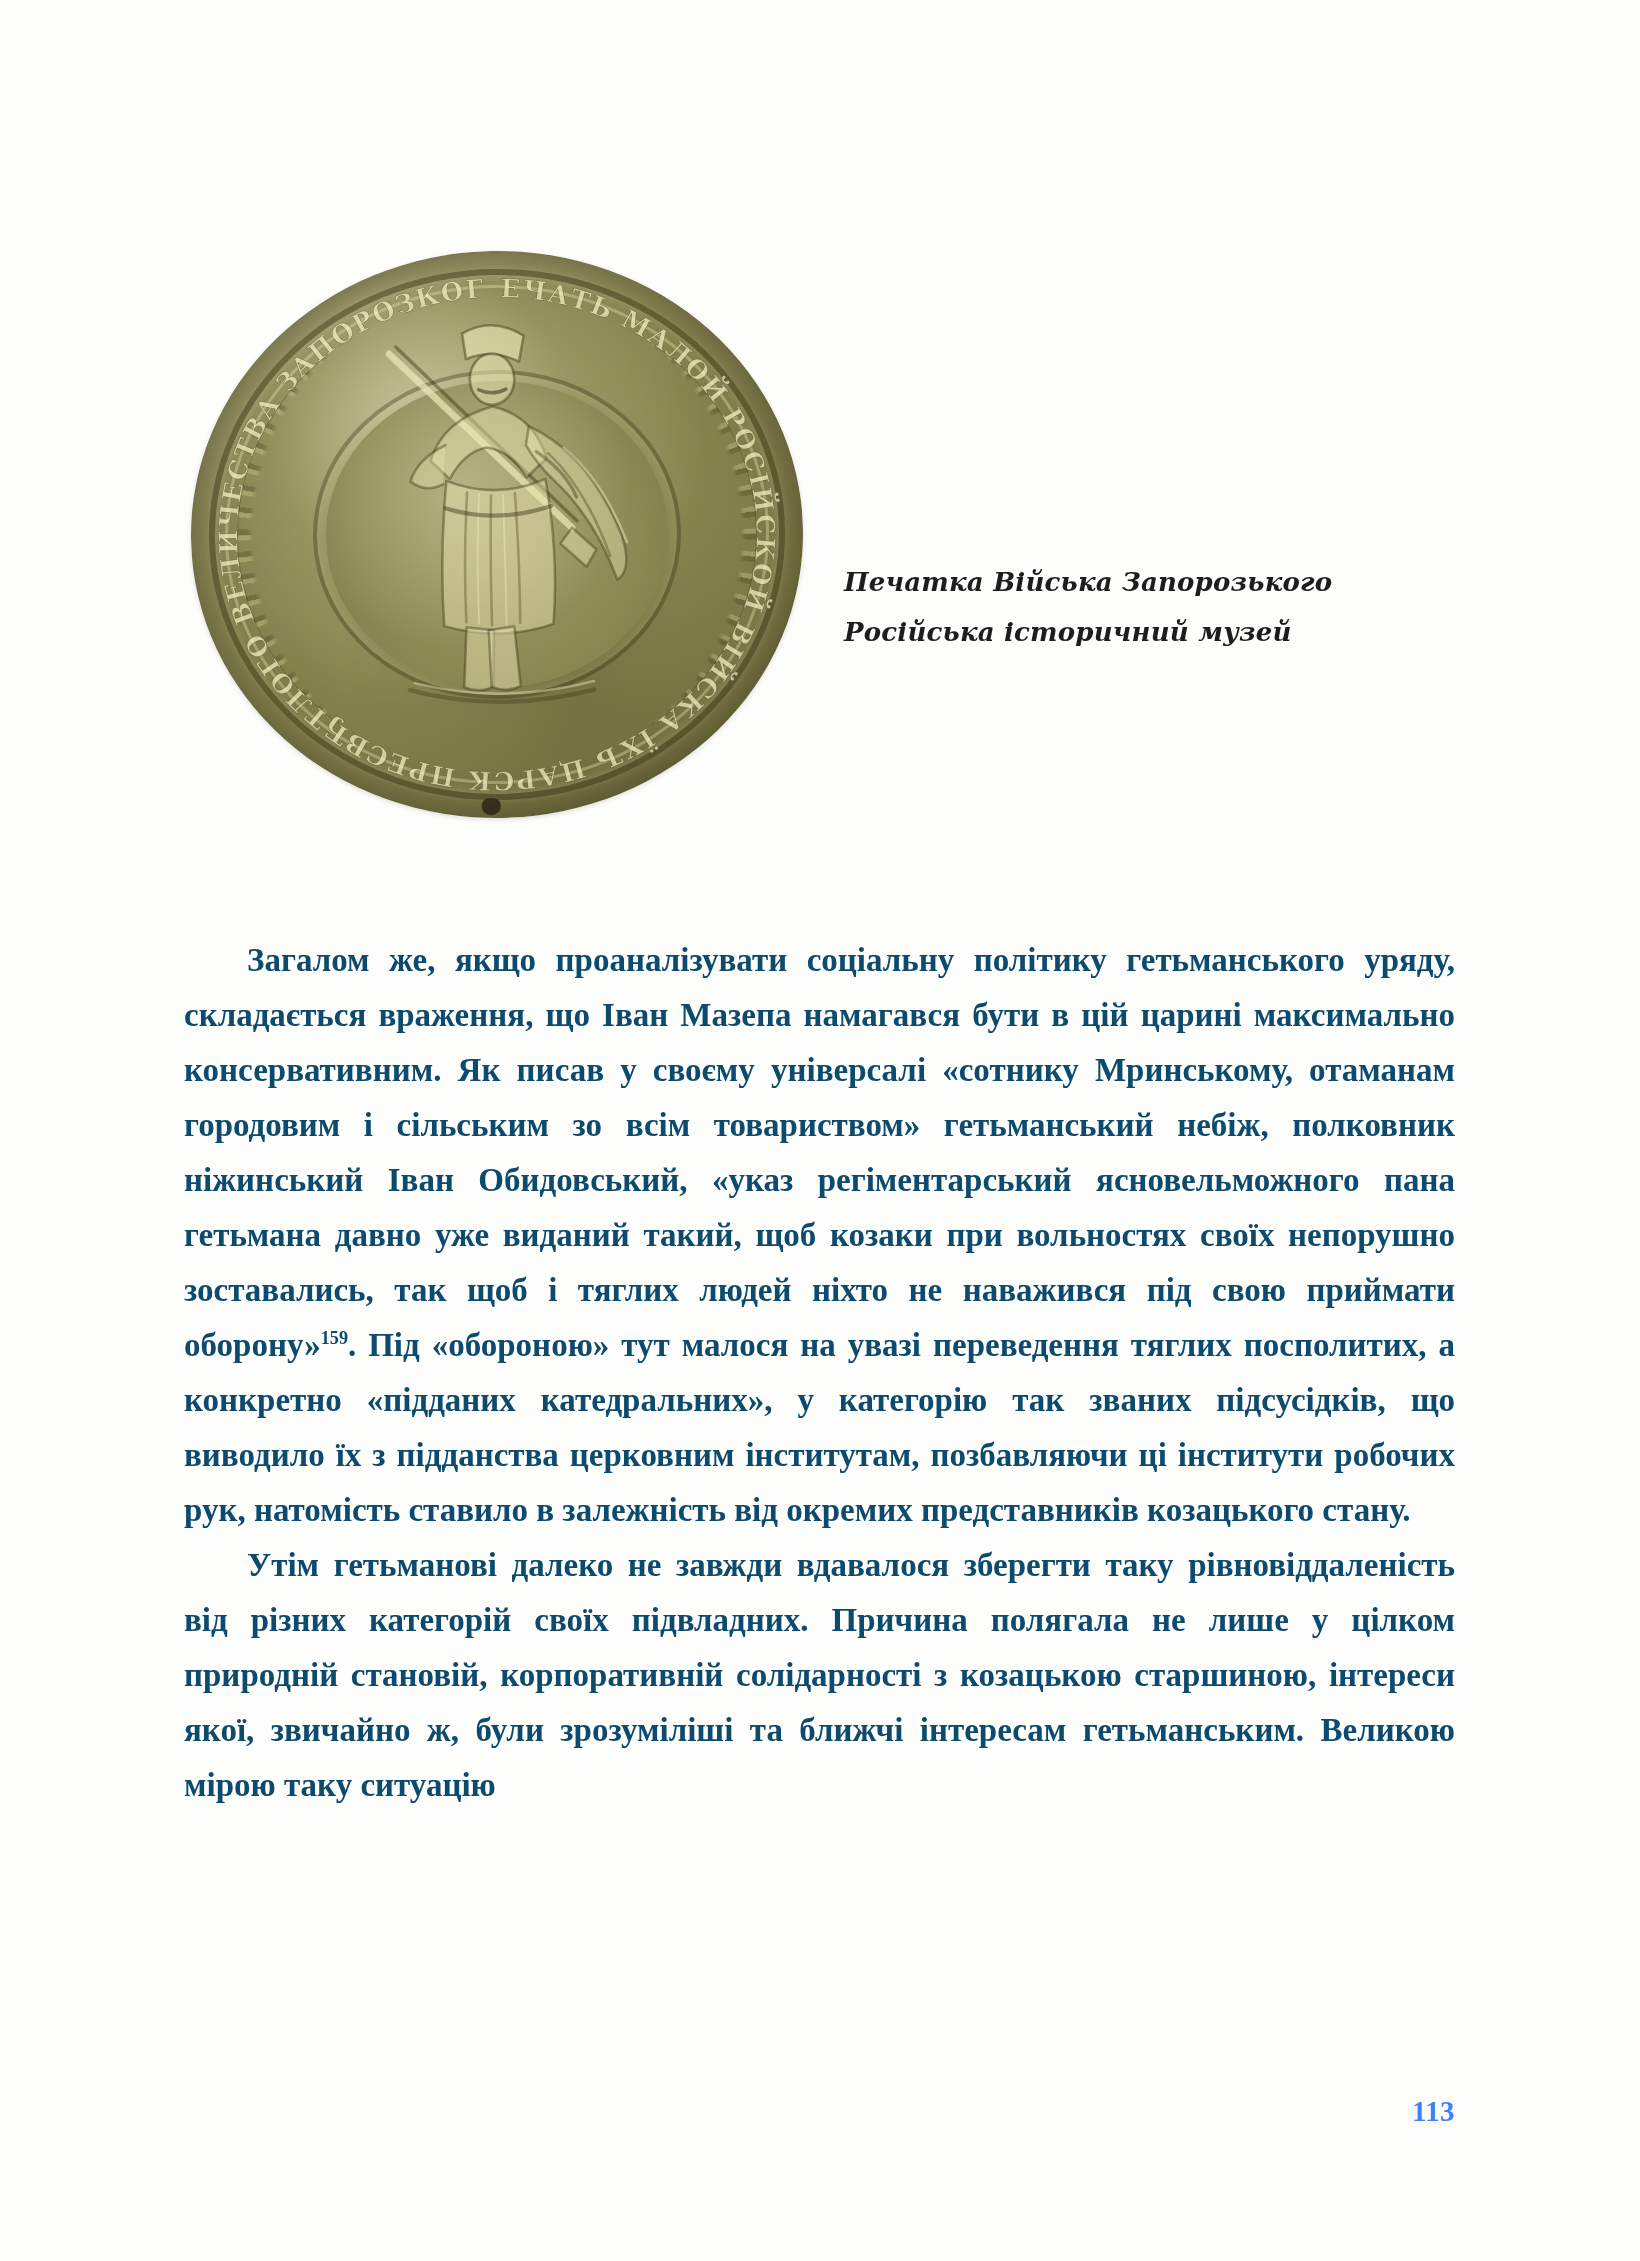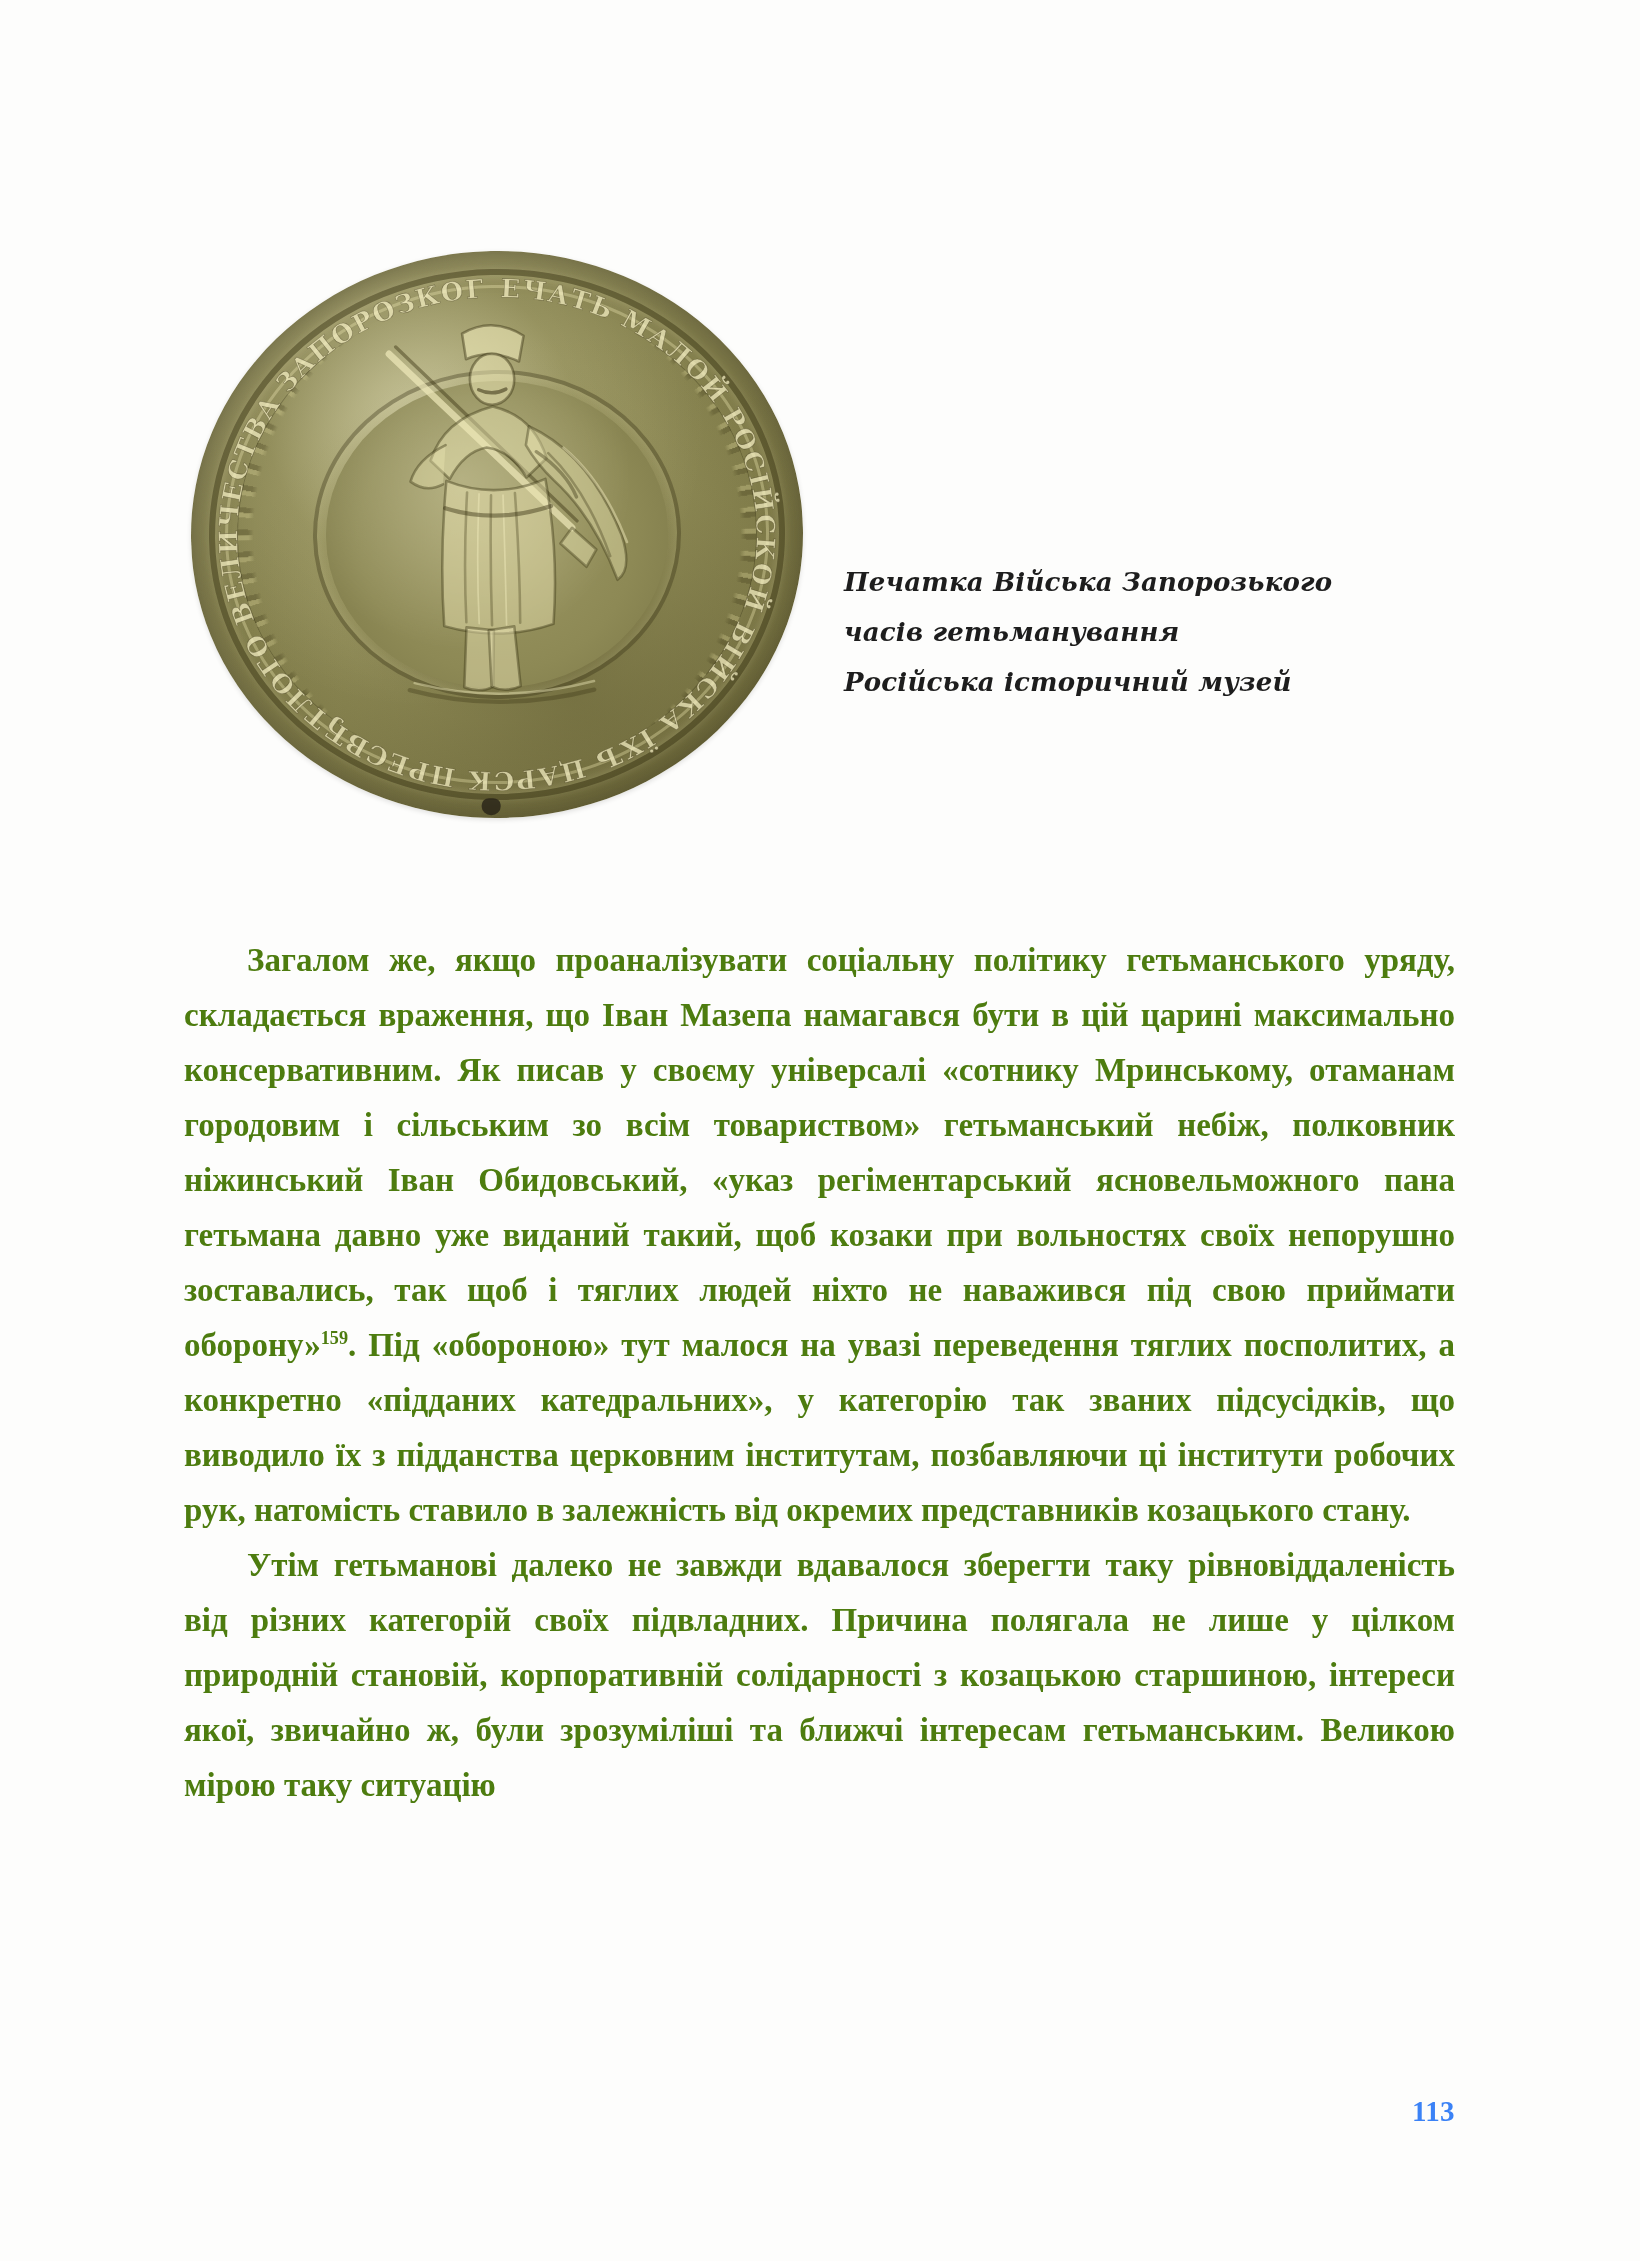--- a/index.html
+++ b/index.html
@@ -153,21 +153,21 @@
     letter-spacing: 0.2px;
   }
   .caption-line { display: block; white-space: nowrap; }
 
   
   .body-col {
     position: absolute;
     left: 184px;
     top: 933px;
     width: 1271px;
-    color: #4d7c0f;
+    color: #0c4a6e;
     font-family: "Liberation Serif", "DejaVu Serif", serif;
     font-size: 33px;
     line-height: 55px;
     text-align: justify;
     font-weight: 600;
   }
   .body-col p {
     margin: 0;
     text-indent: 63px;
     text-align: justify;
@@ -258,21 +258,20 @@
           </g>
         </svg>
 
         <div class="seal-nick"></div>
       </div>
     </div>
   </div>
 
   <div class="caption">
     <span class="caption-line">Печатка Війська Запорозького</span>
-    <span class="caption-line">часів гетьманування</span>
     <span class="caption-line">Російська історичний музей</span>
   </div>
 
   <div class="body-col">
     <p><span>Загалом же, якщо проаналізувати соціальну політику гетьманського уряду, складається враження, що Іван Мазепа намагався бути в цій царині максимально консервативним. Як писав у своєму універсалі «сотнику Мринському, отаманам городовим і сільським зо всім товариством» гетьманський небіж, полковник ніжинський Іван Обидовський, «указ регіментарський ясновельможного пана гетьмана давно уже виданий такий, щоб козаки при вольностях своїх непорушно зоставались, так щоб і тяглих людей ніхто не наважився під свою приймати оборону»</span><span class="fn">159</span><span>. Під «обороною» тут малося на увазі переведення тяглих посполитих, а конкретно «підданих катедральних», у категорію так званих підсусідків, що виводило їх з підданства церковним інститутам, позбавляючи ці інститути робочих рук, натомість ставило в залежність від окремих представників козацького стану.</span></p>
     <p><span>Утім гетьманові далеко не завжди вдавалося зберегти таку рівновіддаленість від різних категорій своїх підвладних. Причина полягала не лише у цілком природній становій, корпоративній солідарності з козацькою старшиною, інтереси якої, звичайно ж, були зрозуміліші та ближчі інтересам гетьманським. Великою мірою таку ситуацію</span></p>
   </div>
 
   <div class="folio">113</div>
 

